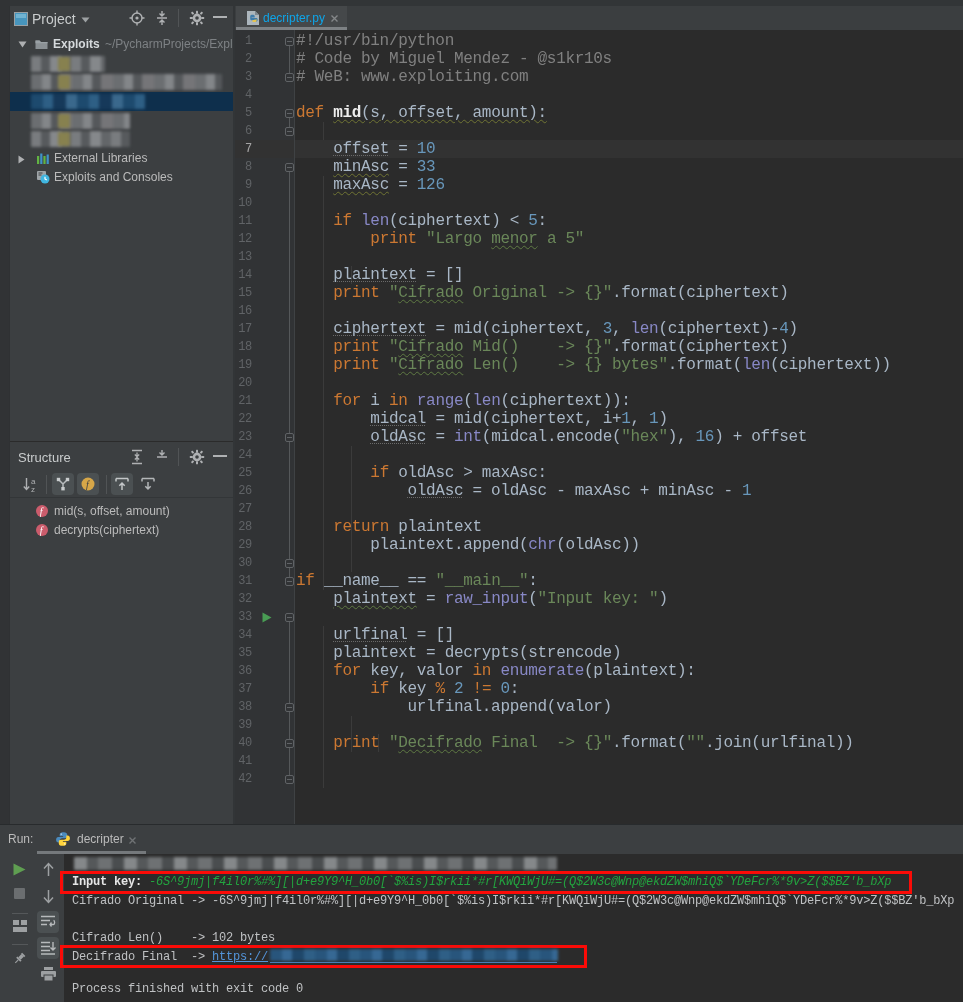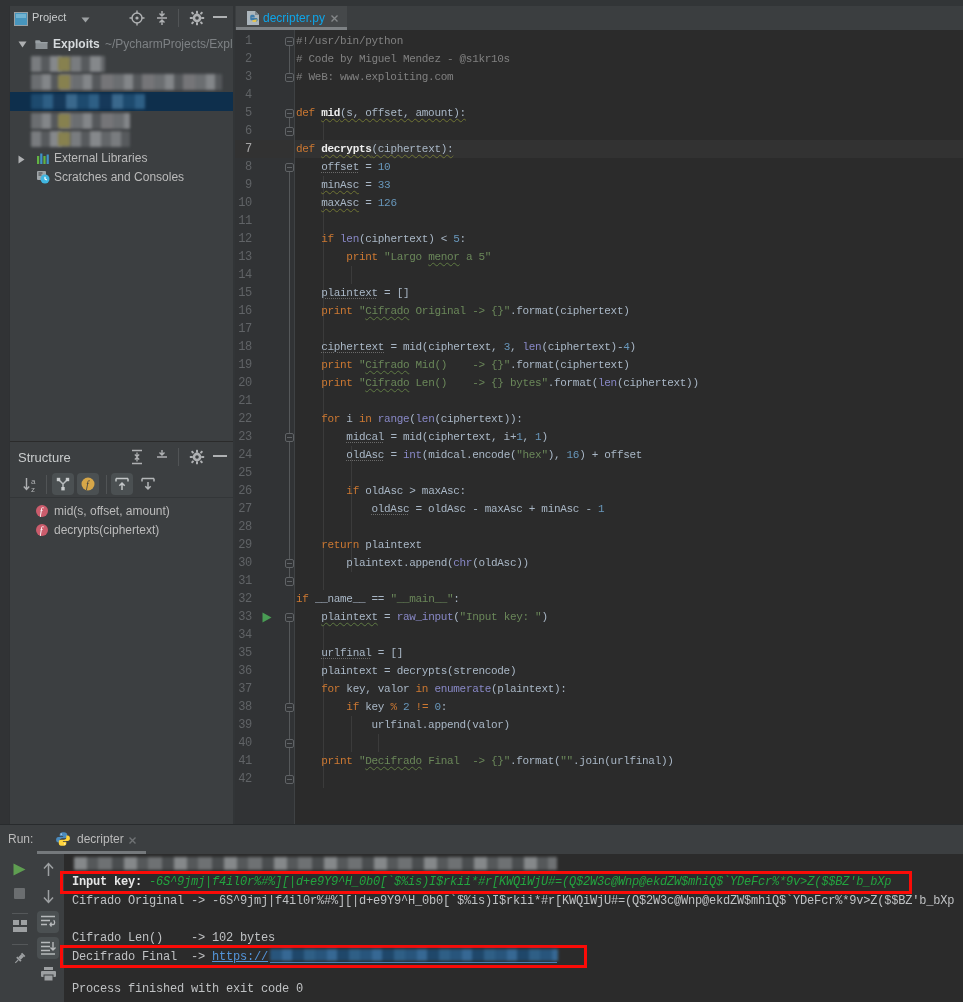--- a/index.html
+++ b/index.html
@@ -12,21 +12,21 @@
 .fn{color:#eeeeee;font-weight:bold}
 .s{color:#6a8759}
 .n{color:#6897bb}
 .b{color:#8888c6}
 .c{color:#808080}
 .sq{text-decoration:underline wavy #6f7433;text-decoration-thickness:1px;text-underline-offset:2px}
 .ssq{text-decoration:underline wavy #5f7a43;text-decoration-thickness:1px;text-underline-offset:2px}
 .ul{text-decoration:underline dotted #6a6a6a;text-decoration-thickness:1px;text-underline-offset:2px}
 
 #code{position:absolute;left:61px;top:26px;font-family:"Liberation Mono",monospace;
-  font-size:11px;line-height:18px;letter-spacing:-0.31px;color:#a9b7c6}
+  font-size:16px;line-height:18px;letter-spacing:-0.31px;color:#a9b7c6}
 #lnums{position:absolute;left:0;top:26px;width:17px;text-align:right;
   font-family:"Liberation Mono",monospace;font-size:12px;line-height:18px;
   letter-spacing:-0.31px;color:#606366;white-space:pre}
 
 .mos{filter:blur(1.6px);border-radius:1px}
 .mg1{background:repeating-linear-gradient(90deg,#797c7f 0 10px,#575a5d 10px 19px,#85888b 19px 30px,#636669 30px 40px)}
 .mg2{background:repeating-linear-gradient(90deg,#6b6e71 0 11px,#838689 11px 20px,#55585b 20px 29px,#757578 29px 41px)}
 .mgb{background:repeating-linear-gradient(90deg,#1d4a6e 0 12px,#2e5f85 12px 22px,#16395a 22px 35px,#3a688c 35px 46px)}
 .mgc{background:repeating-linear-gradient(90deg,#85888a 0 13px,#55585a 13px 24px,#6e7173 24px 38px,#4a4d4f 38px 50px)}
 .mgu{background:repeating-linear-gradient(90deg,#28557c 0 12px,#366894 12px 22px,#1f476a 22px 34px,#2f5f86 34px 45px)}
@@ -47,21 +47,21 @@
   <div class="a" style="left:0;top:0;width:10px;height:1002px;background:#313335"></div>
   <div class="a" style="left:9px;top:6px;width:1px;height:818px;background:#2f3133"></div>
 
   <div class="a" id="proj" style="left:10px;top:6px;width:223px;height:436px;background:#3c3f41;overflow:hidden">
 
     <div class="a" style="left:0;top:0;width:223px;height:26px">
       <svg class="a" style="left:4px;top:6px" width="14" height="14" viewBox="0 0 14 14">
           <rect x="0.5" y="0.5" width="13" height="13" fill="#4795bd" stroke="#9aa0a3" stroke-width="1"></rect>
           <rect x="2" y="2" width="10" height="4" fill="#71b3d1"></rect>
         </svg>
-      <span class="a" style="left:22px;top:5px;font-size:11px;color:#c9cccd">Project</span>
+      <span class="a" style="left:22px;top:5px;font-size:14px;color:#c9cccd">Project</span>
       <svg class="a" style="left:71px;top:11px" width="9" height="6" viewBox="0 0 9 6">
           <path d="M0.5 0.5h8L4.5 5.5z" fill="#9da1a3"></path>
         </svg>
 
       <svg class="a" style="left:119px;top:4px" width="16" height="16" viewBox="0 0 16 16">
           <circle cx="8" cy="8" r="5" fill="none" stroke="#afb1b3" stroke-width="1.4"></circle>
           <circle cx="8" cy="8" r="1.6" fill="#afb1b3"></circle>
           <path d="M8 0.5v3M8 12.5v3M0.5 8h3M12.5 8h3" stroke="#afb1b3" stroke-width="1.4"></path>
         </svg>
 
@@ -129,21 +129,21 @@
         <span class="a" style="left:44px;top:2px">External Libraries</span>
       </div>
 
       <div class="a" style="left:0;top:142px;width:223px;height:19px">
         <svg class="a" style="left:26px;top:2px" width="14" height="14" viewBox="0 0 14 14">
             <rect x="1" y="1" width="9" height="9" rx="1" fill="#9fa5a8"></rect>
             <path d="M2.5 3h4M2.5 5h3" stroke="#3c3f41" stroke-width="1"></path>
             <circle cx="9" cy="9" r="4.5" fill="#40b6e0"></circle>
             <path d="M9 6.8V9l1.8 1" stroke="#fff" stroke-width="1.2" fill="none"></path>
           </svg>
-        <span class="a" style="left:44px;top:2px">Scratches and Consoles</span>
+        <span class="a" style="left:44px;top:2px">Exploits and Consoles</span>
       </div>
     </div>
   </div>
 
   <div class="a" id="struct" style="left:10px;top:441px;width:223px;height:383px;background:#3c3f41;overflow:hidden">
     <div class="a" style="left:0;top:0;width:223px;height:1px;background:#2b2b2b"></div>
 
     <span class="a" style="left:8px;top:9px;font-size:13px;color:#c9cccd">Structure</span>
 
     <svg class="a" style="left:119px;top:8px" width="16" height="16" viewBox="0 0 16 16">
@@ -308,21 +308,20 @@
 
     <div id="lnums"><div>1</div><div>2</div><div>3</div><div>4</div><div>5</div><div>6</div><div style="color:#a4a3a3">7</div><div>8</div><div>9</div><div>10</div><div>11</div><div>12</div><div>13</div><div>14</div><div>15</div><div>16</div><div>17</div><div>18</div><div>19</div><div>20</div><div>21</div><div>22</div><div>23</div><div>24</div><div>25</div><div>26</div><div>27</div><div>28</div><div>29</div><div>30</div><div>31</div><div>32</div><div>33</div><div>34</div><div>35</div><div>36</div><div>37</div><div>38</div><div>39</div><div>40</div><div>41</div><div>42</div></div>
 
     <div id="code">
         <div class="cl"><span class="c">#!/usr/bin/python</span></div>
         <div class="cl"><span class="c"># Code by Miguel Mendez - @s1kr10s</span></div>
         <div class="cl"><span class="c"># WeB: www.exploiting.com</span></div>
         <div class="cl"></div>
         <div class="cl"><span class="k">def </span><span class="fn sq">mid</span><span class="sq">(s, offset, amount):</span></div>
         <div class="cl"></div>
-        <div class="cl"><span class="k">def </span><span class="fn sq">decrypts</span><span class="sq">(ciphertext):</span></div>
         <div class="cl">    <span class="ul">offset</span> = <span class="n">10</span></div>
         <div class="cl">    <span class="sq">minAsc</span> = <span class="n">33</span></div>
         <div class="cl">    <span class="sq">maxAsc</span> = <span class="n">126</span></div>
         <div class="cl"></div>
         <div class="cl">    <span class="k">if</span> <span class="b">len</span>(ciphertext) &lt; <span class="n">5</span>:</div>
         <div class="cl">        <span class="k">print</span> <span class="s">"Largo <span class="ssq">menor</span> a 5"</span></div>
         <div class="cl"></div>
         <div class="cl">    <span class="ul">plaintext</span> = []</div>
         <div class="cl">    <span class="k">print</span> <span class="s">"<span class="ssq">Cifrado</span> Original -&gt; {}"</span>.format(ciphertext)</div>
         <div class="cl"></div>

